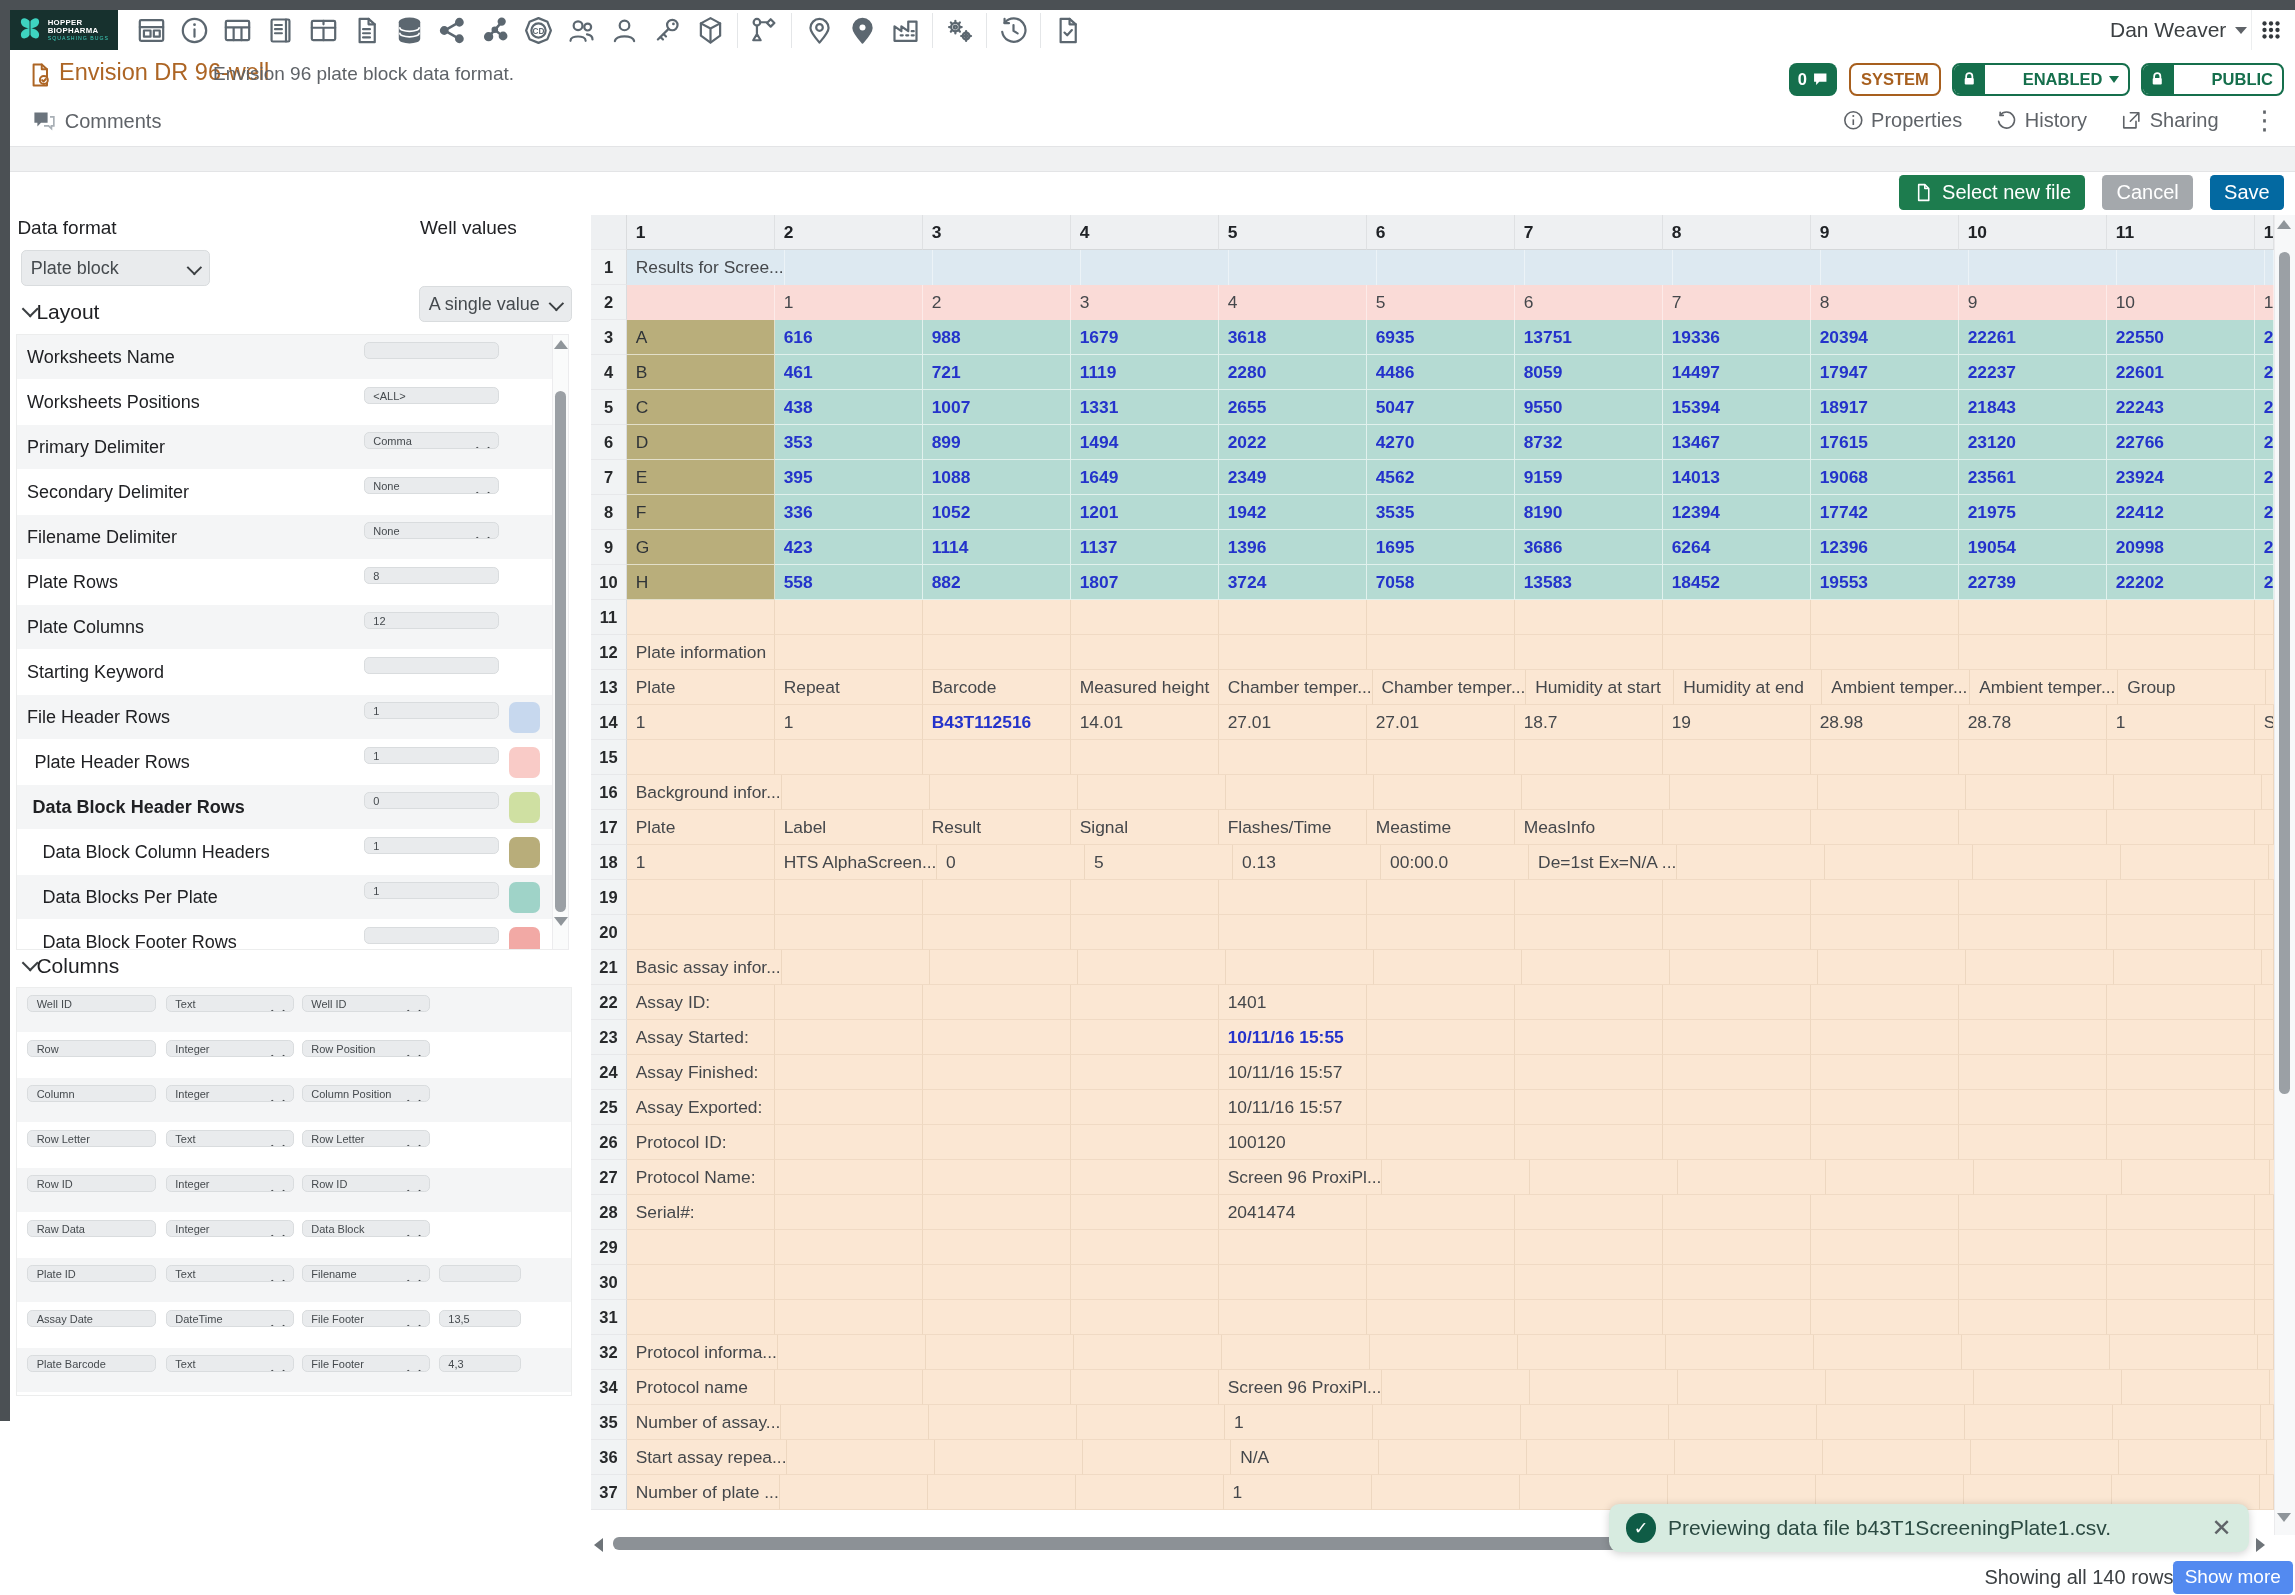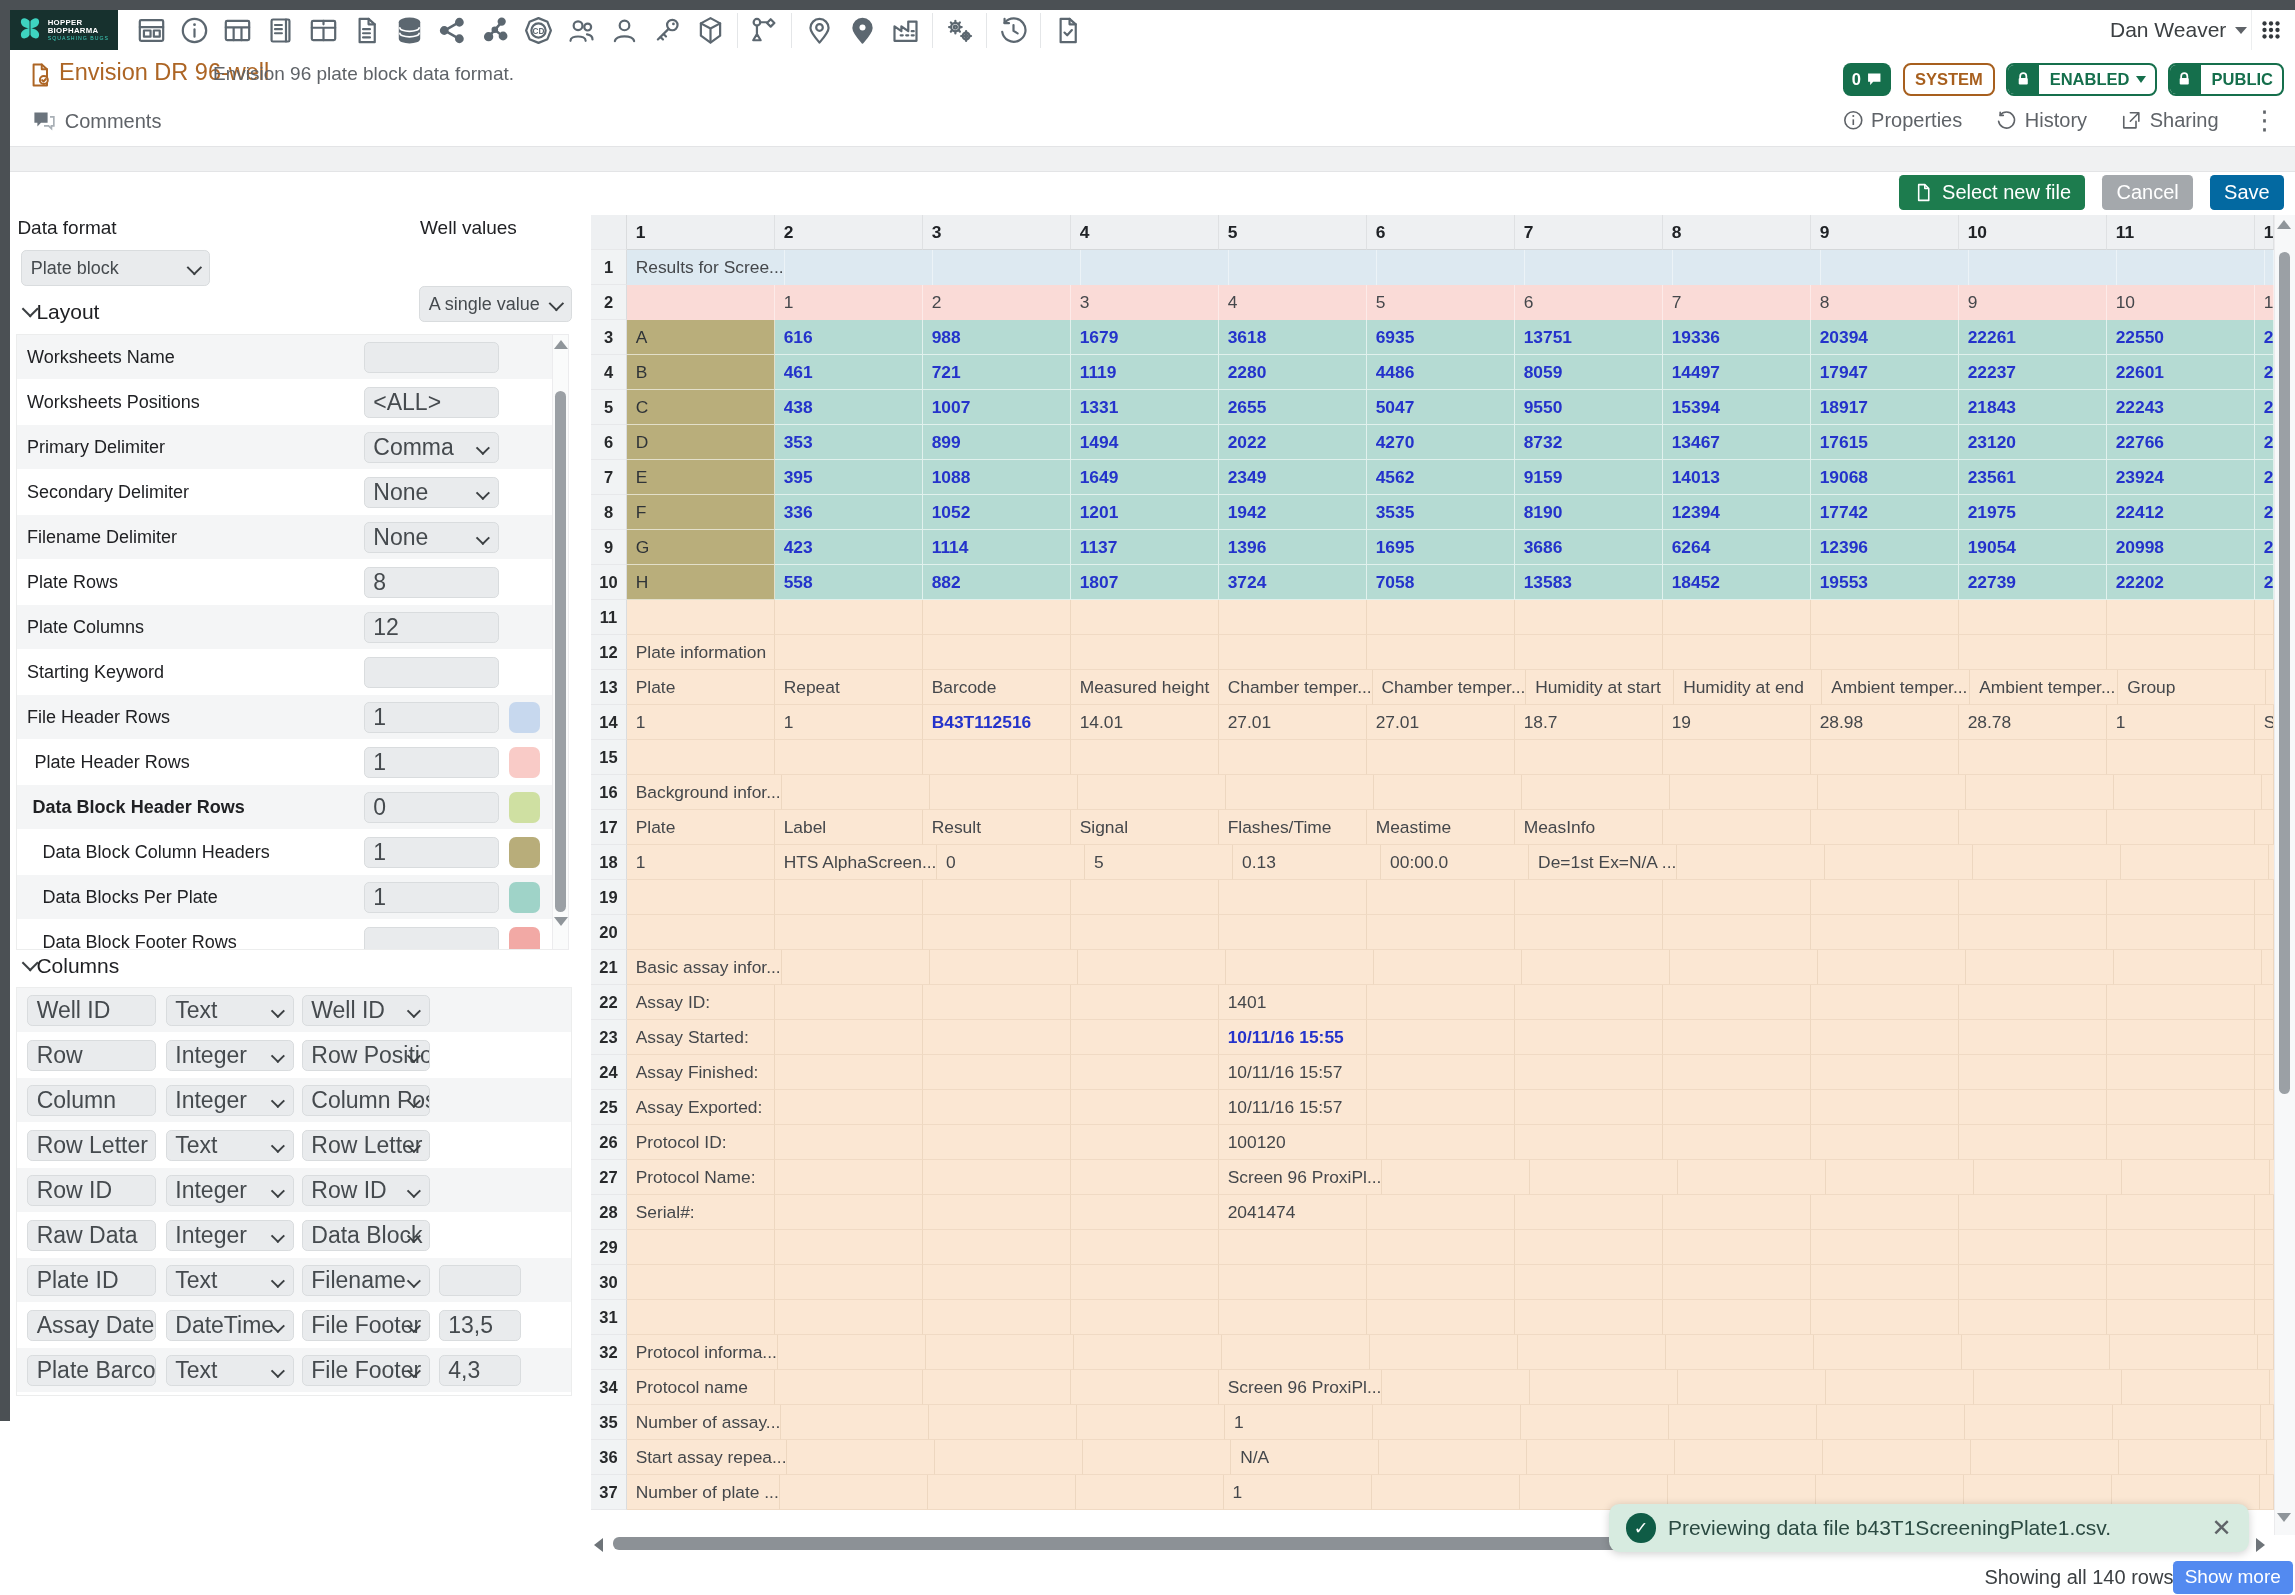--- a/index.html
+++ b/index.html
@@ -25,39 +25,39 @@
   .titlebar{left:10.4px;top:50px;width:2285px;height:50px;background:#fff;}
   .title-ic{left:26px;top:61px;}
   .page-title{left:59px;top:59px;font-size:23.5px;font-weight:500;color:#ad6524;white-space:nowrap;cursor:pointer;}
   .page-sub{left:213px;top:63px;font-size:19px;color:#5f6368;white-space:nowrap;}
   .badges{right:11.3px;top:63px;display:flex;gap:11.3px;height:33px;}
   .badge{height:33px;box-sizing:border-box;border-radius:7.8px;display:flex;align-items:center;font-weight:bold;font-size:16.5px;}
   .badge-comments{background:#156f4c;color:#fff;padding:0 8.7px;gap:5.2px;cursor:pointer;}
   .badge-system{border:2.2px solid #a75f1e;color:#a75f1e;background:#fff;padding:0 10.4px;}
   .badge-lock{border:2.2px solid #156f4c;color:#156f4c;background:#fff;overflow:hidden;cursor:pointer;}
   .lockseg{width:33px;height:33px;background:#156f4c;display:flex;align-items:center;justify-content:center;margin:-2.2px 0 -2.2px -2.2px;}
-  .badge-lock .btxt{padding:0 8.7px 0 10.4px;display:flex;align-items:center;gap:7px;}
+  .badge-lock .btxt{padding:0 8.7px 0 10.4px;display:flex;align-items:center;gap:7px;margin-left:27px;}
   .tri-dn{width:0;height:0;border-left:5.2px solid transparent;border-right:5.2px solid transparent;border-top:7px solid #156f4c;}
   
   .commentsbar{left:10.4px;top:100px;width:2285px;height:46px;background:#fff;}
   .comments-btn{left:32px;top:109px;display:flex;align-items:flex-end;gap:8.7px;font-size:20px;color:#5f6368;cursor:pointer;}
   .cb-right{right:17.4px;top:109px;display:flex;align-items:center;gap:33px;font-size:20px;color:#5f6368;}
   .cb-item{display:flex;align-items:center;gap:7px;cursor:pointer;}
   .kebab{font-size:26px;color:#5f6368;cursor:pointer;line-height:22.6px;}
   .graystrip{left:10.4px;top:146px;width:2285px;height:24px;background:#f0f1f2;border-top:0.9px solid #e3e4e6;border-bottom:0.9px solid #e3e4e6;}
   
   .actions{right:11.3px;top:175px;display:flex;gap:17.4px;}
   .btn{height:35px;border-radius:4.3px;display:flex;align-items:center;justify-content:center;font-size:20px;cursor:pointer;box-sizing:border-box;padding:0 14px;}
   .btn-green{background:#1d7c4e;color:#fff;gap:7.8px;}
   .btn-gray{background:#a4a8ac;color:#fff;}
   .btn-blue{background:#0369a1;color:#fff;}
   
   .lp-label{font-size:19px;color:#202124;}
-  .ibox{background:#e9ebed;border:0.9px solid #d9dcde;border-radius:5.2px;box-sizing:border-box;height:31px;
-        font-size:23px;color:#454a4e;display:flex;align-items:center;padding-left:8.7px;white-space:nowrap;overflow:hidden;position:relative;cursor:pointer;}
+  .ibox{background:#e9ebed;border:0.9px solid #d9dcde;border-radius:5.2px;box-sizing:border-box;height:17px;
+        font-size:11px;color:#454a4e;display:flex;align-items:center;padding-left:8.7px;white-space:nowrap;overflow:hidden;position:relative;cursor:pointer;}
   .ibox.sel{padding-right:26px;}
   .chev{position:absolute;right:9.6px;top:9.6px;width:7.8px;height:7.8px;border-right:2.2px solid #3c4043;border-bottom:2.2px solid #3c4043;transform:rotate(45deg);pointer-events:none;}
   .bigdd{height:36px;font-size:18px;}
   .bigdd .chev{top:11.3px;width:8.7px;height:8.7px;}
   .sec-hd{display:flex;align-items:center;gap:0;font-size:21px;color:#202124;cursor:pointer;}
   .sec-chev{width:10.4px;height:10.4px;border-right:2.6px solid #3c4043;border-bottom:2.6px solid #3c4043;transform:rotate(45deg);margin-top:-5.2px;}
   .plist{background:#fff;border:0.9px solid #eceded;box-sizing:border-box;overflow:hidden;}
   .prow{height:45px;position:relative;box-sizing:border-box;border-bottom:0.9px solid #fff;}
   .prow.alt{background:#f4f5f6;}
   .prow .lab{position:absolute;top:0;line-height:45px;font-size:18px;color:#202124;white-space:nowrap;}

